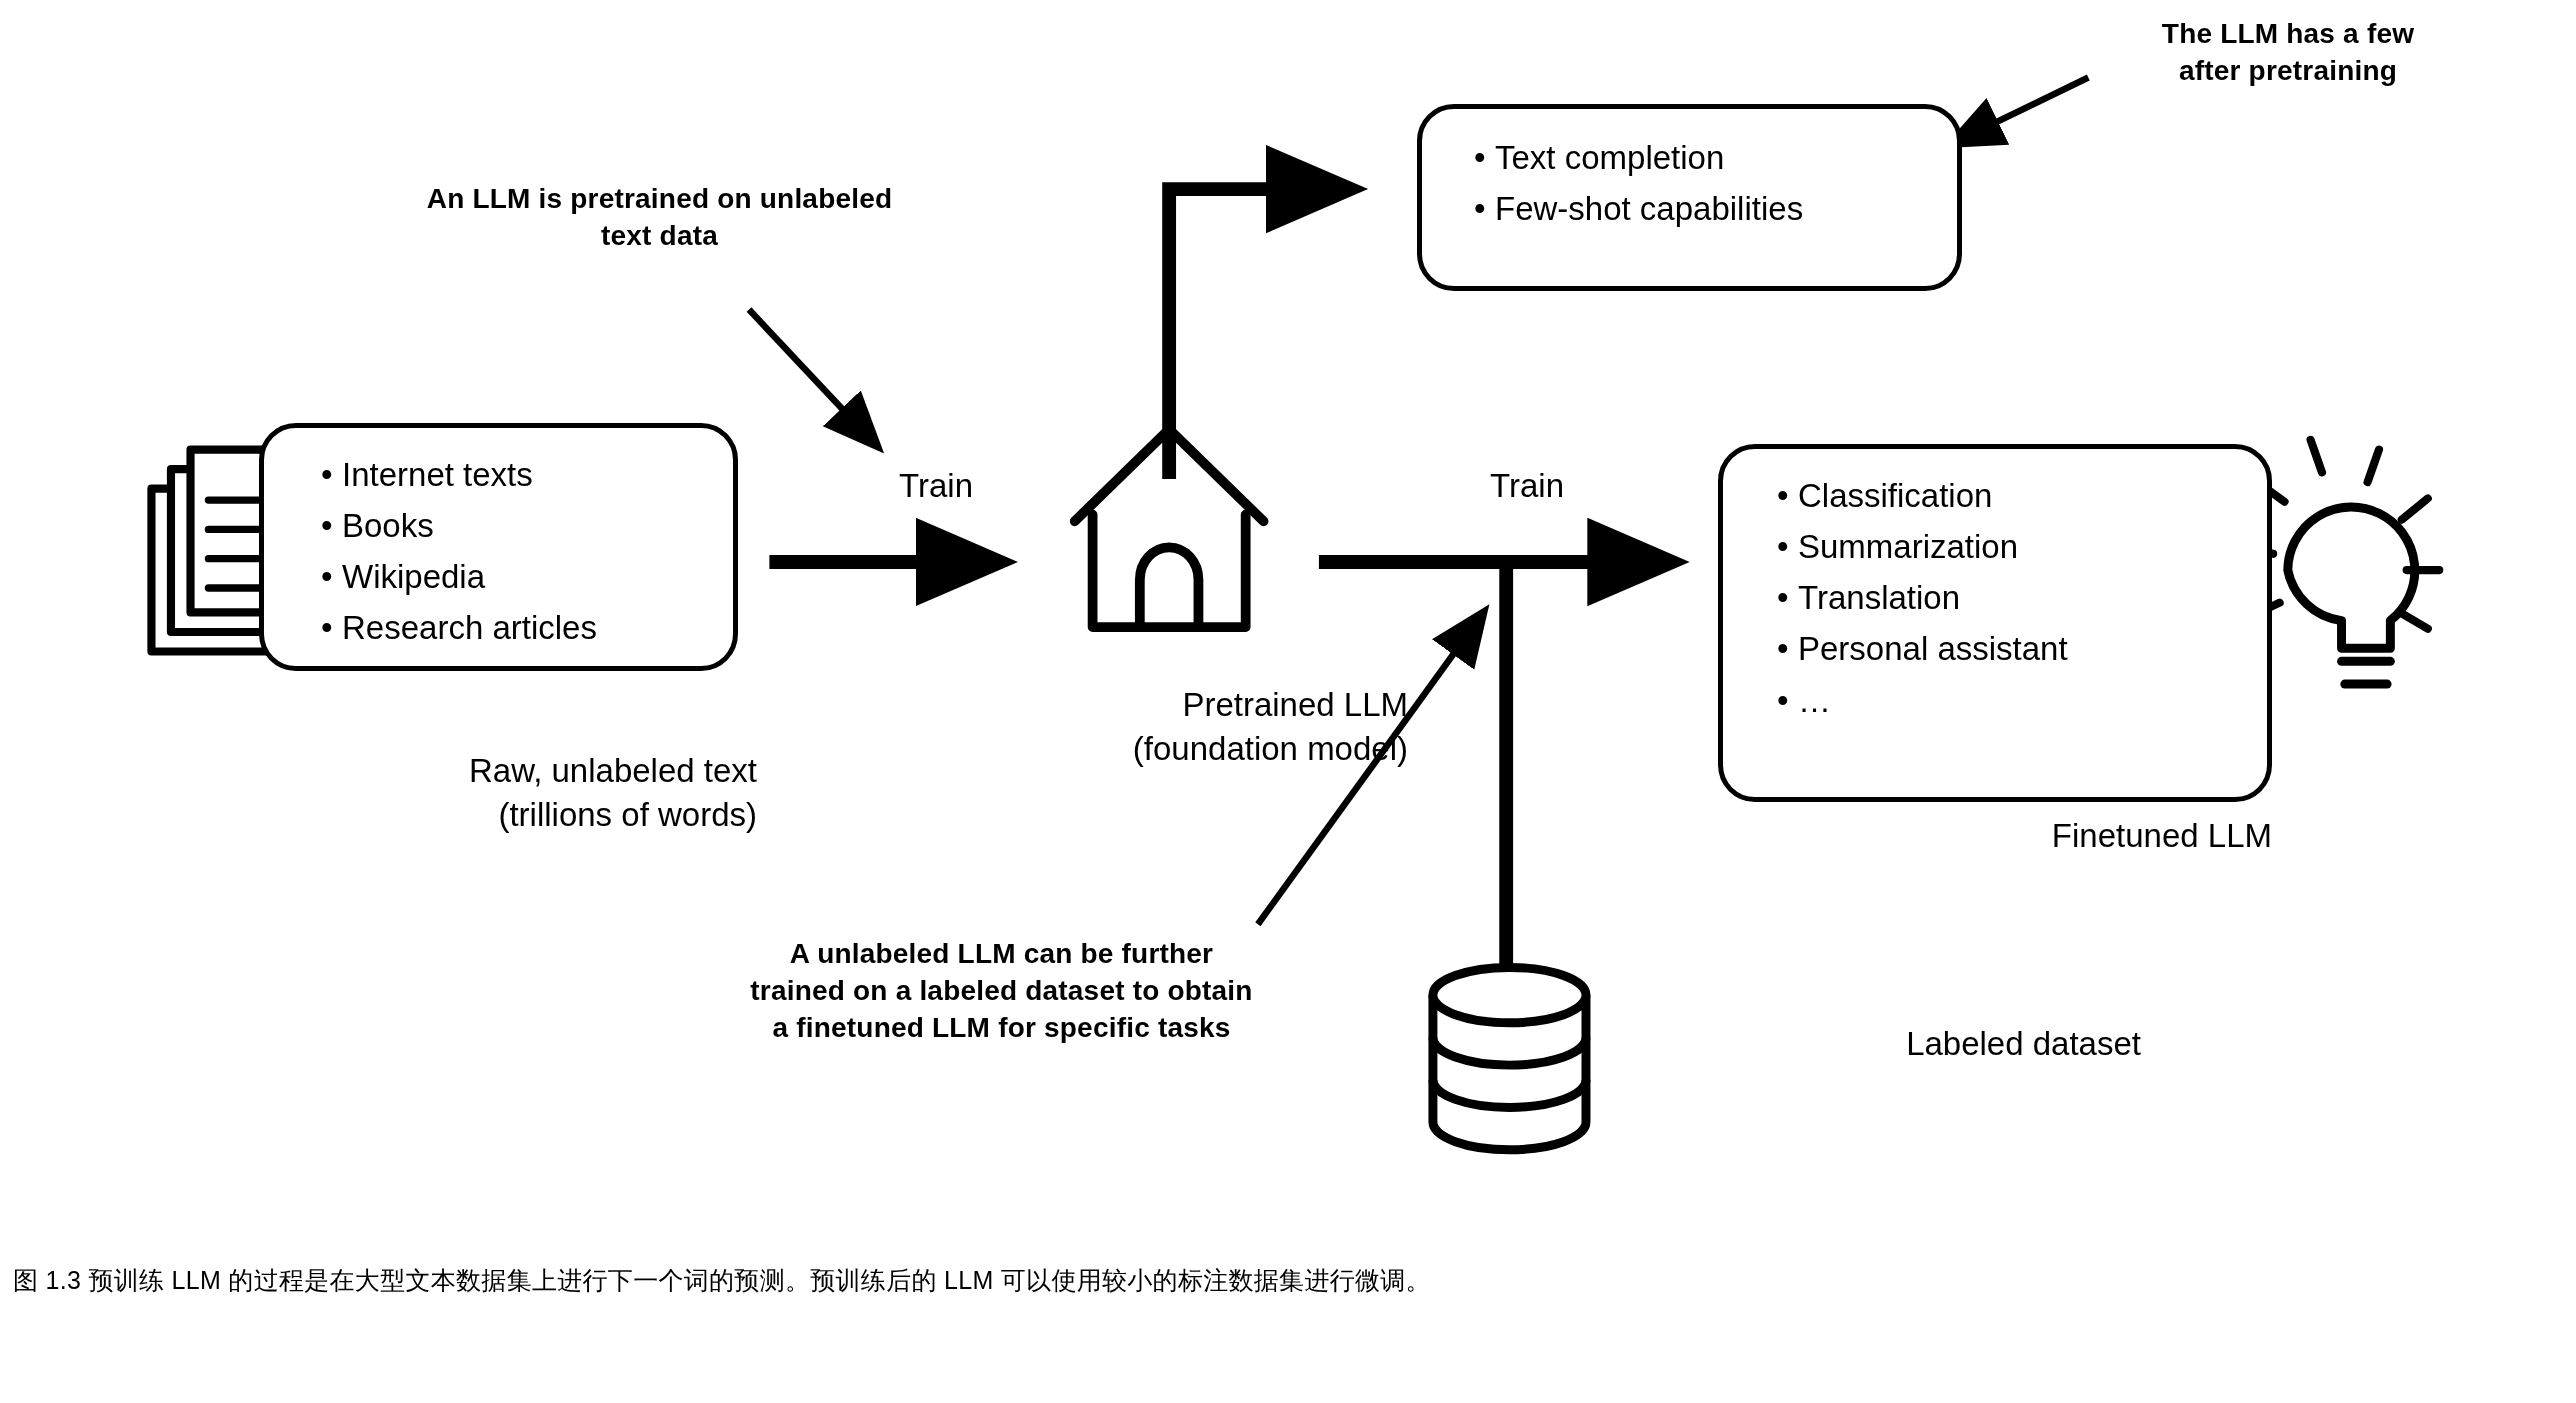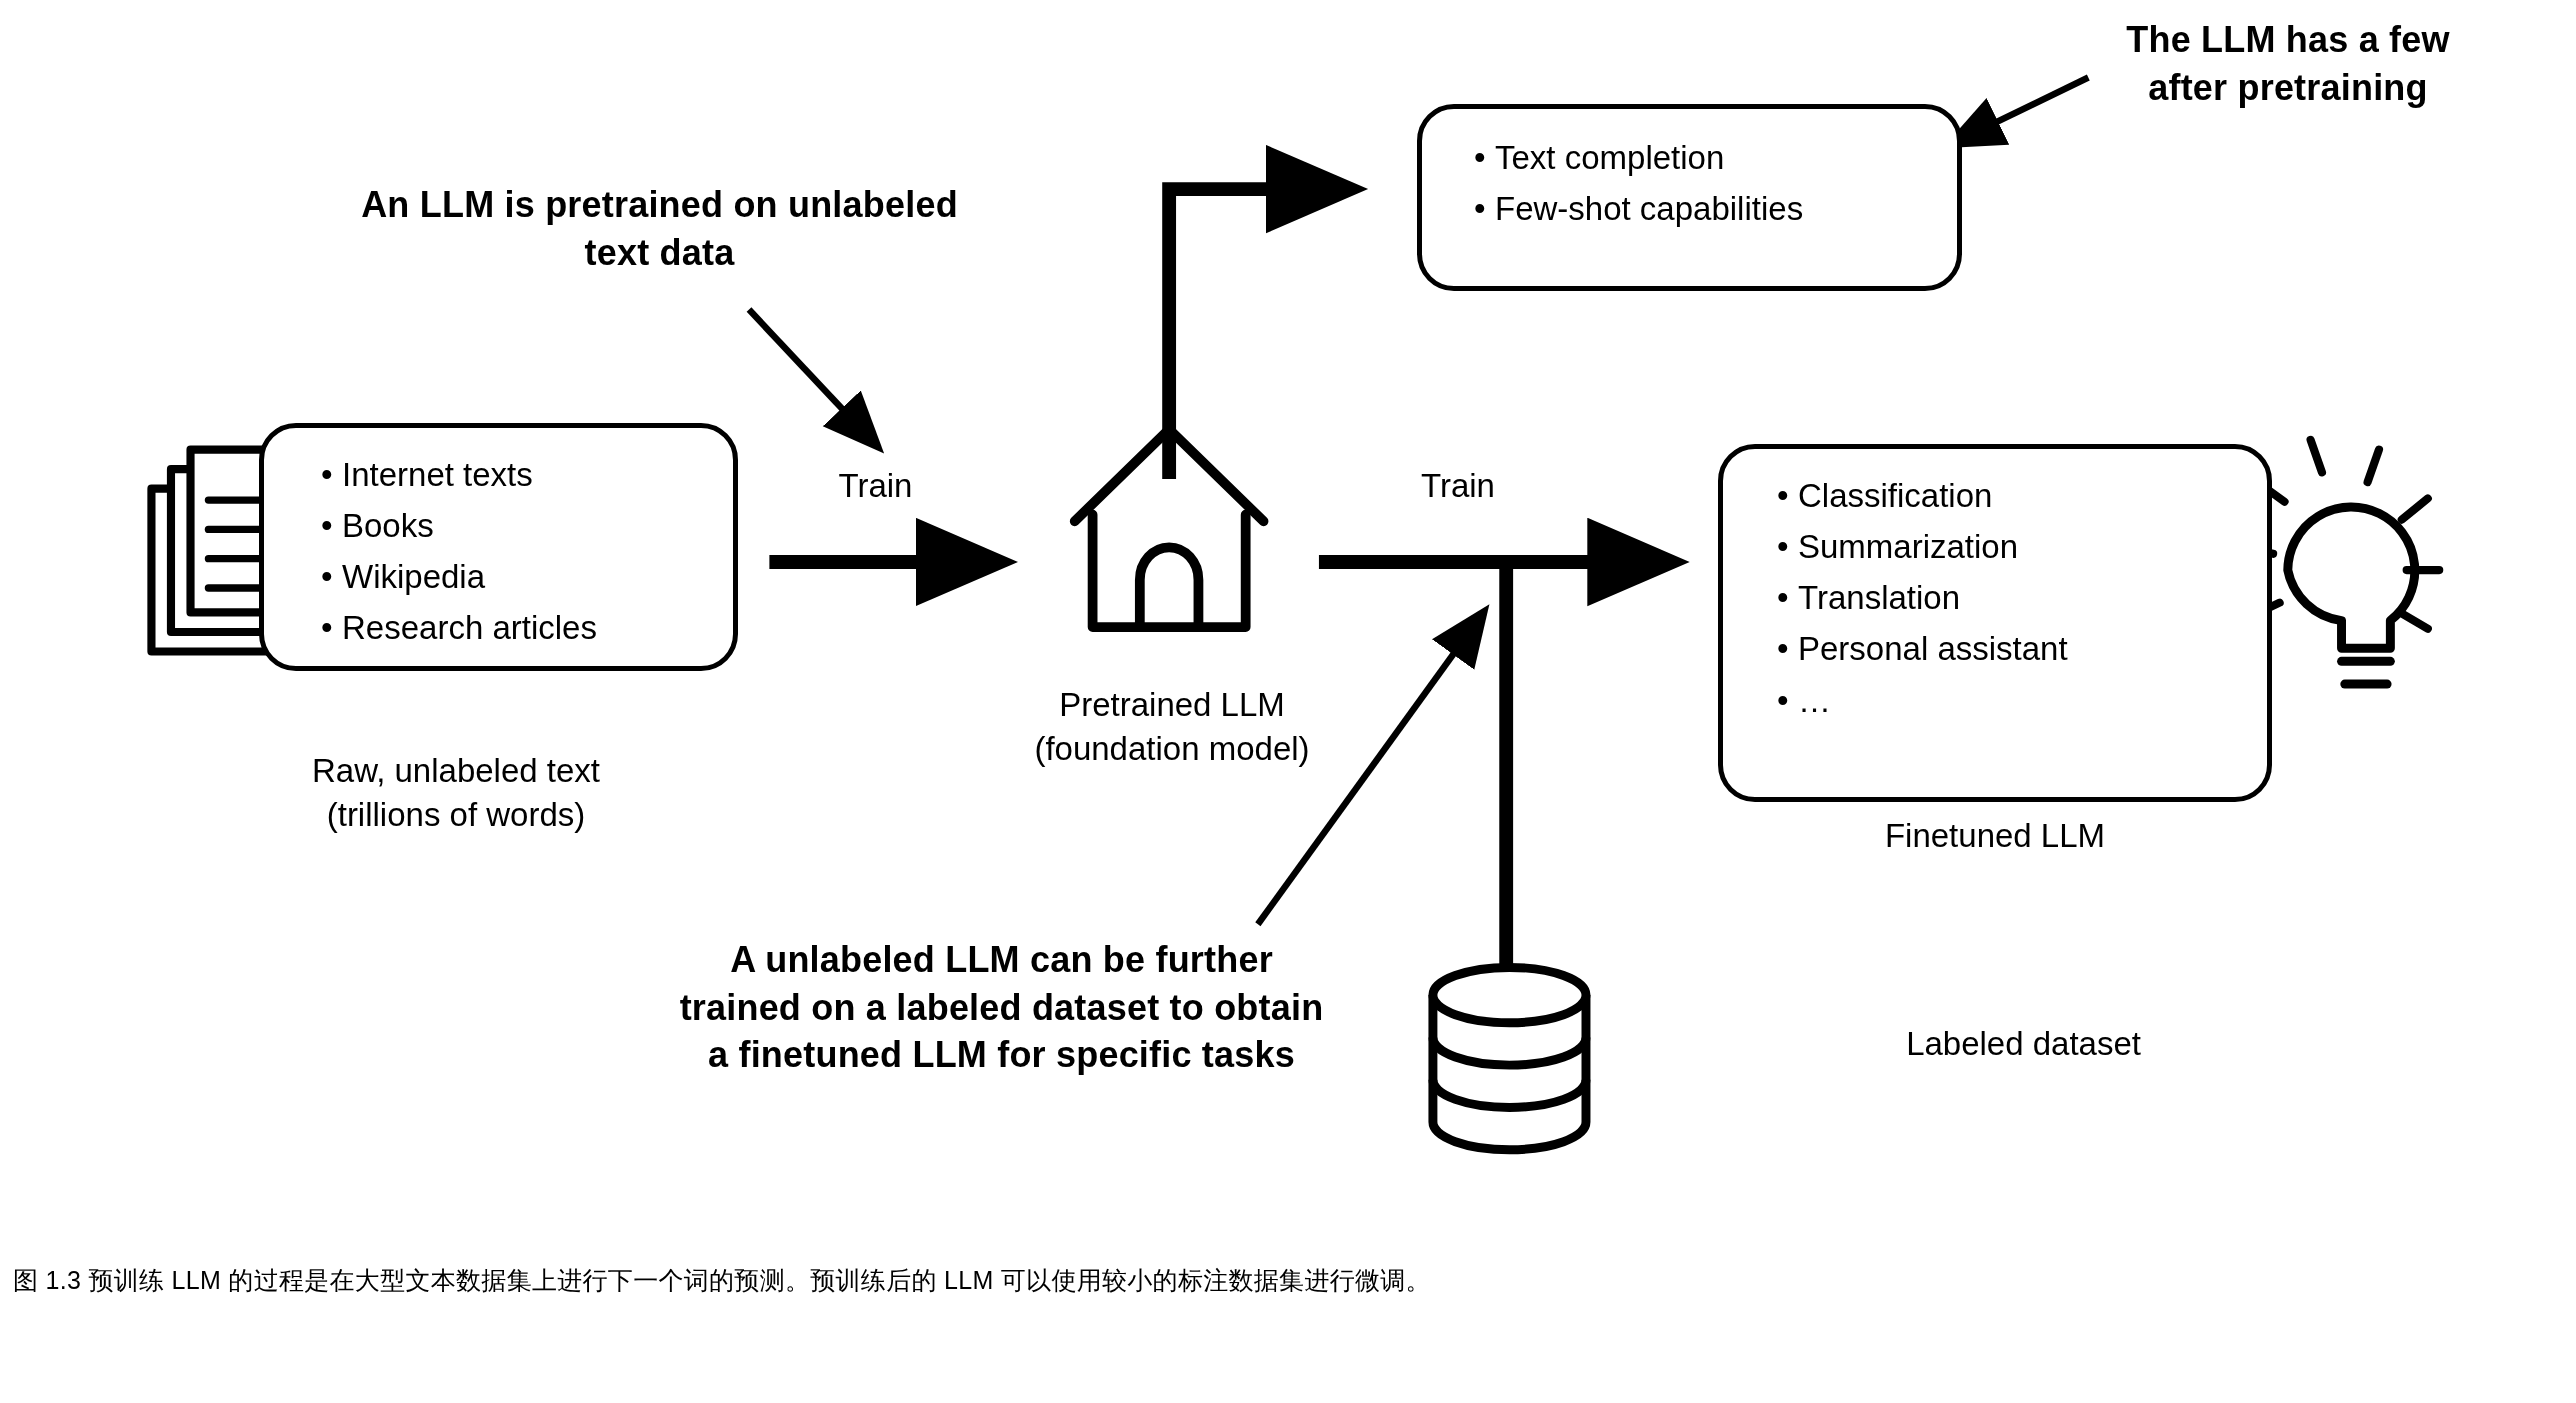--- a/index.html
+++ b/index.html
@@ -19,29 +19,29 @@
     position: absolute;
     left: 0; top: 0;
     width: 2576px;
     height: 1404px;
   }
   .abs { position: absolute; }
 
   
   .annot {
     font-weight: bold;
-    font-size: 36px;
+    font-size: 28px;
     line-height: 1.32;
     text-align: center;
     letter-spacing: 0.2px;
   }
   .plain {
     font-size: 33px;
     line-height: 1.32;
-    text-align: center;
+    text-align: right;
   }
   .listbox-text {
     font-size: 33px;
     line-height: 1.55;
   }
   .bullet-row {
     display: flex;
     align-items: flex-start;
   }
   .bullet-dot {

